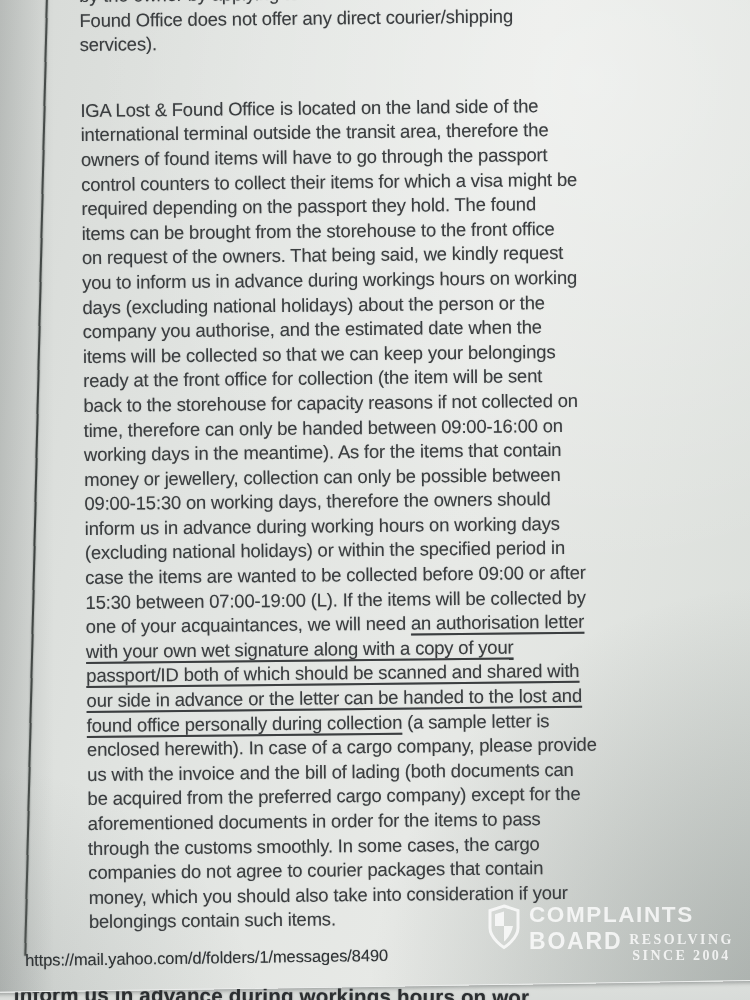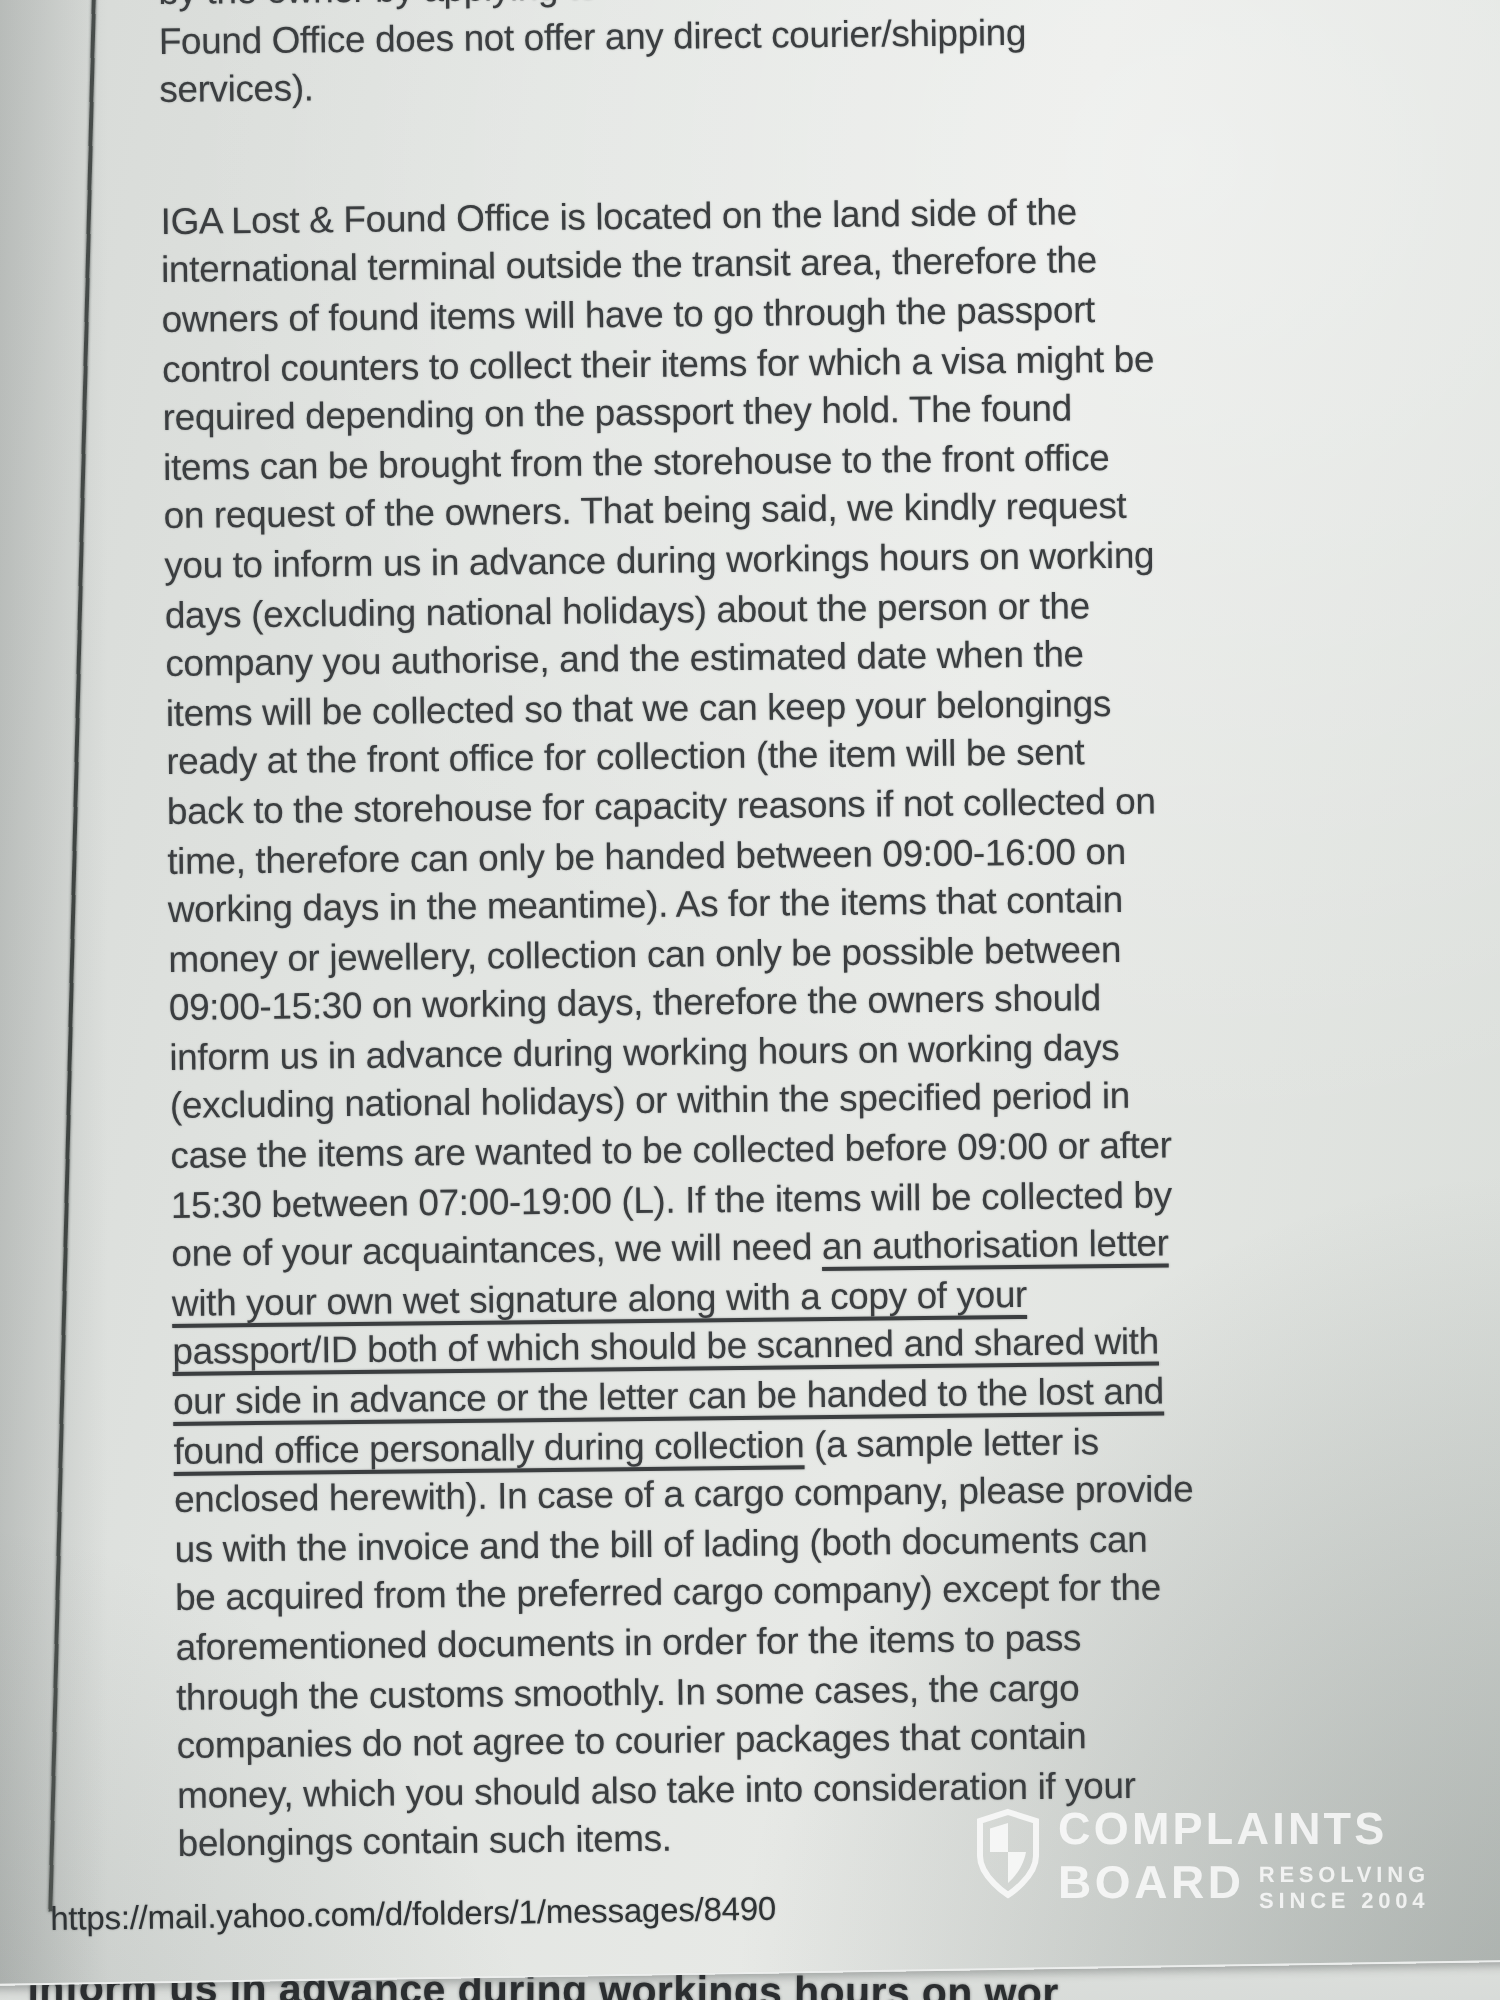--- a/index.html
+++ b/index.html
@@ -37,21 +37,21 @@
   .next-text{position:absolute;left:22px;top:-10px;white-space:nowrap;
     font-size:20.5px;font-weight:600;color:#2b2e30;letter-spacing:0.2px;
     text-shadow:0 0 1.5px rgba(50,54,55,0.6);
     transform:rotate(1.2deg);transform-origin:left top;}
   .watermark{position:absolute;left:487px;top:904px;z-index:6;display:flex;gap:8px;
     color:rgba(252,253,252,0.82);align-items:flex-start;}
   .wm-shield{flex:0 0 auto;}
   .wm-line1{font-size:22.5px;font-weight:600;letter-spacing:1.6px;line-height:1;}
   .wm-line2{display:flex;gap:7px;align-items:flex-start;margin-top:3px;text-align:center;}
   .wm-board{font-size:23px;font-weight:800;letter-spacing:1.8px;line-height:1;}
-  .wm-tagline{font-size:11px;font-weight:600;letter-spacing:2.4px;line-height:1.2;margin-top:2px;}
+  .wm-tagline{font-size:14px;font-weight:600;letter-spacing:2.4px;line-height:1.2;margin-top:2px;font-family:Liberation Serif, serif;}
 </style>
 </head>
 <body>
 
 <div class="photo">
   <div class="left-shadow"></div>
   <div class="scan-line"></div>
 
   <div class="text-block">
     <div>

